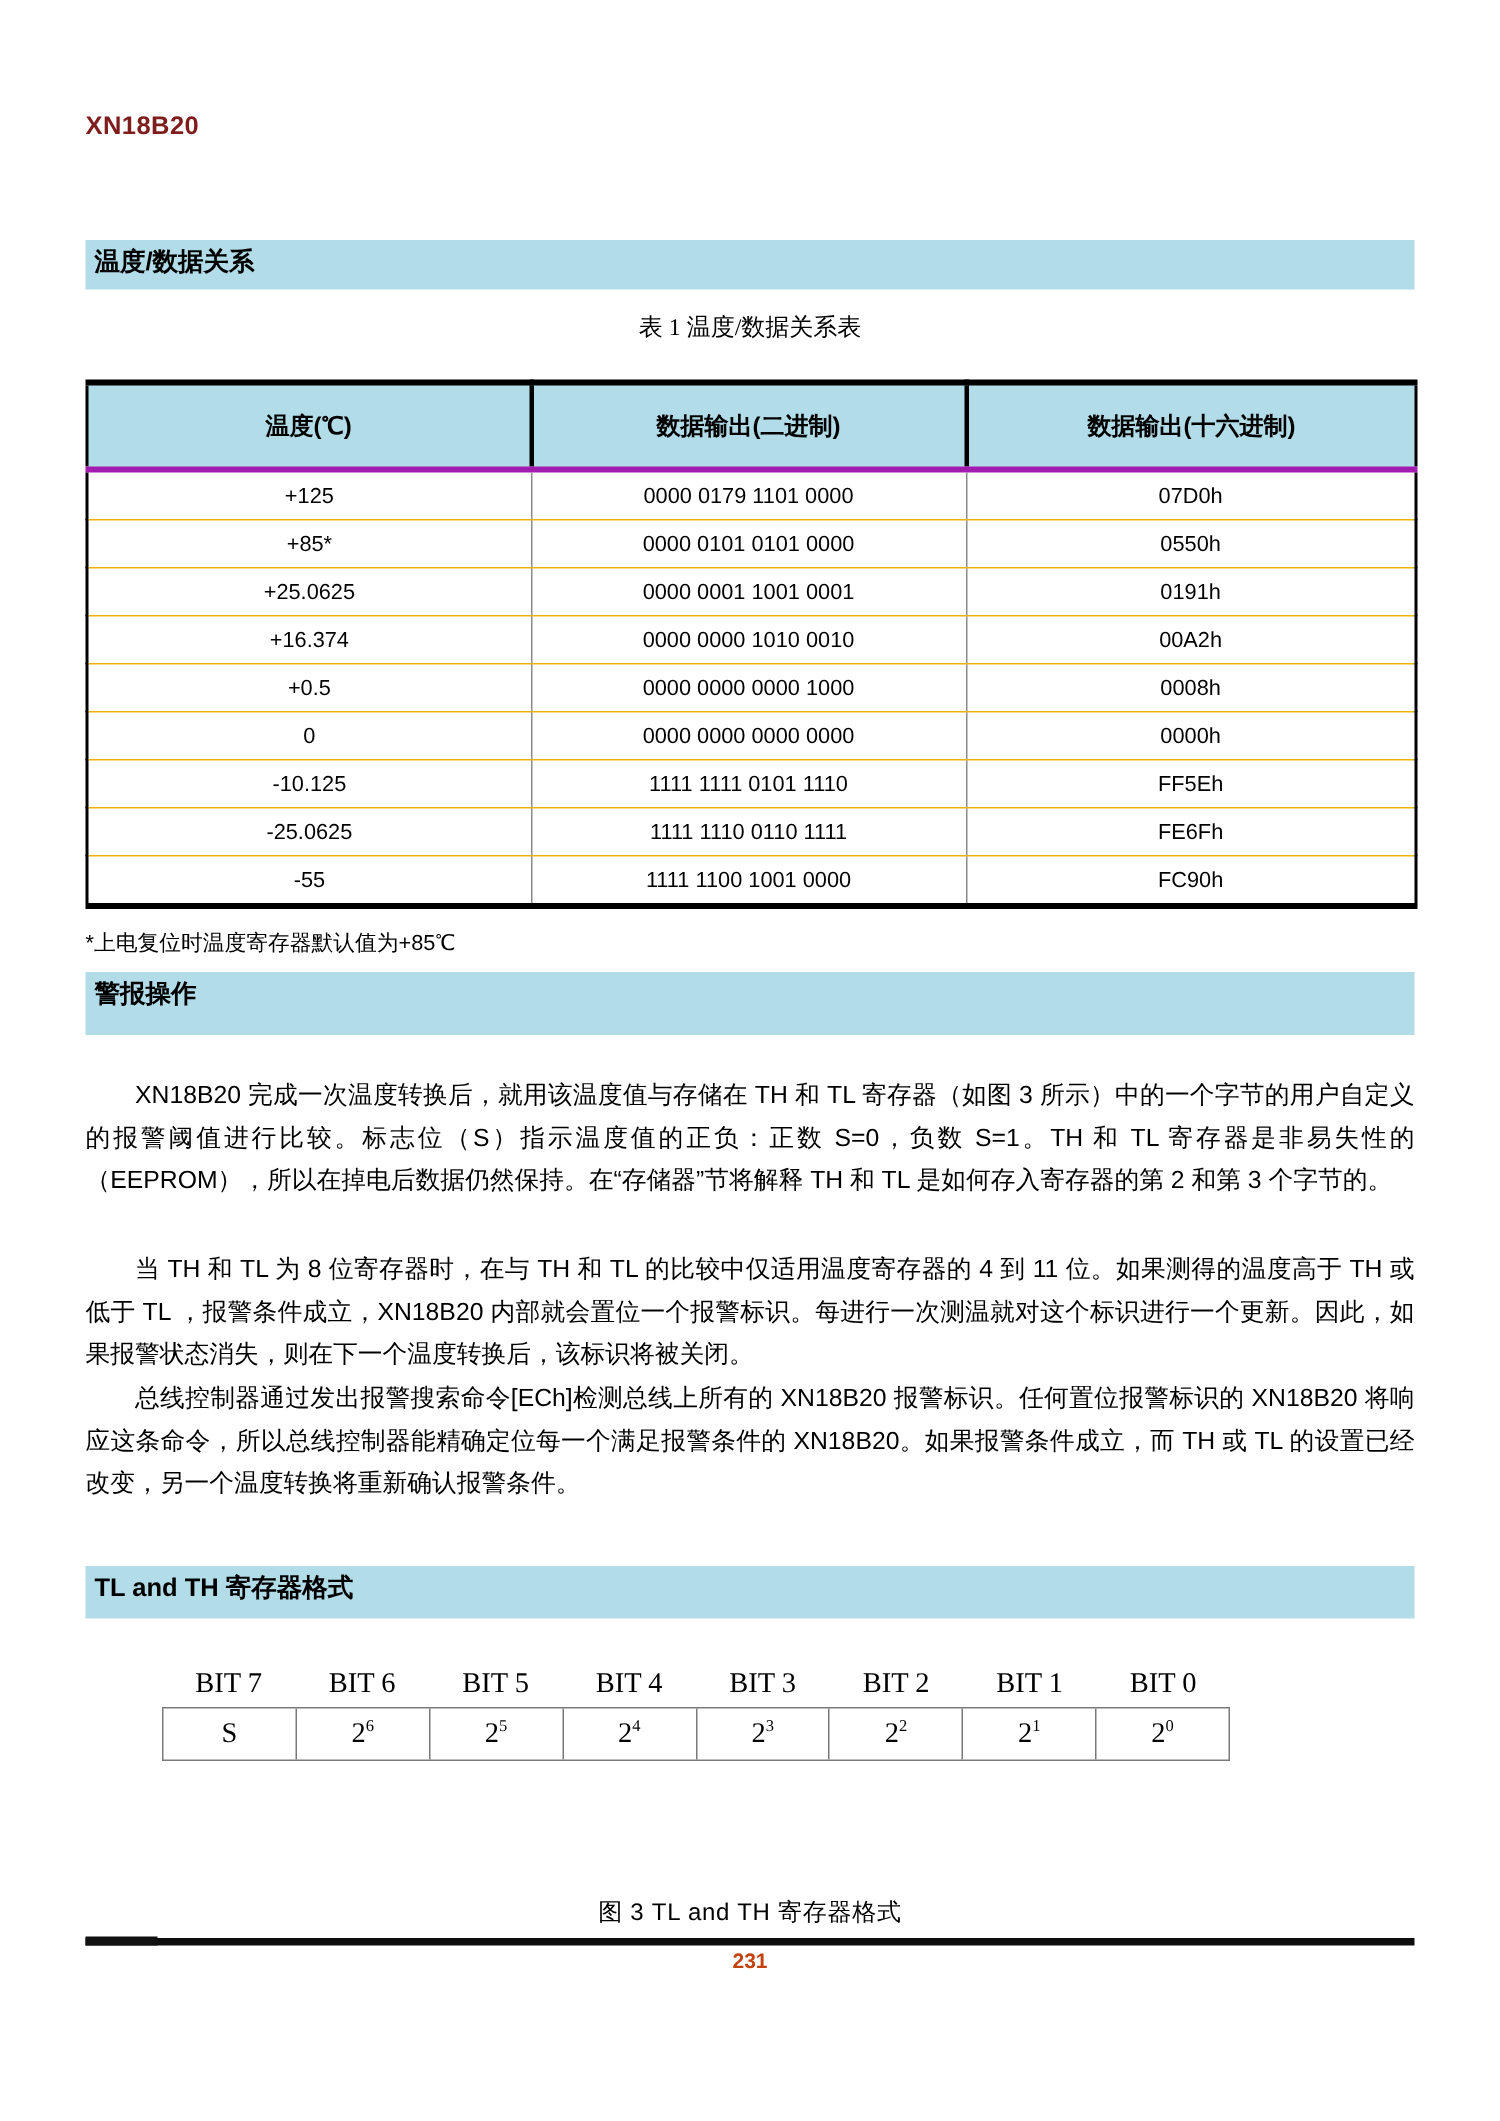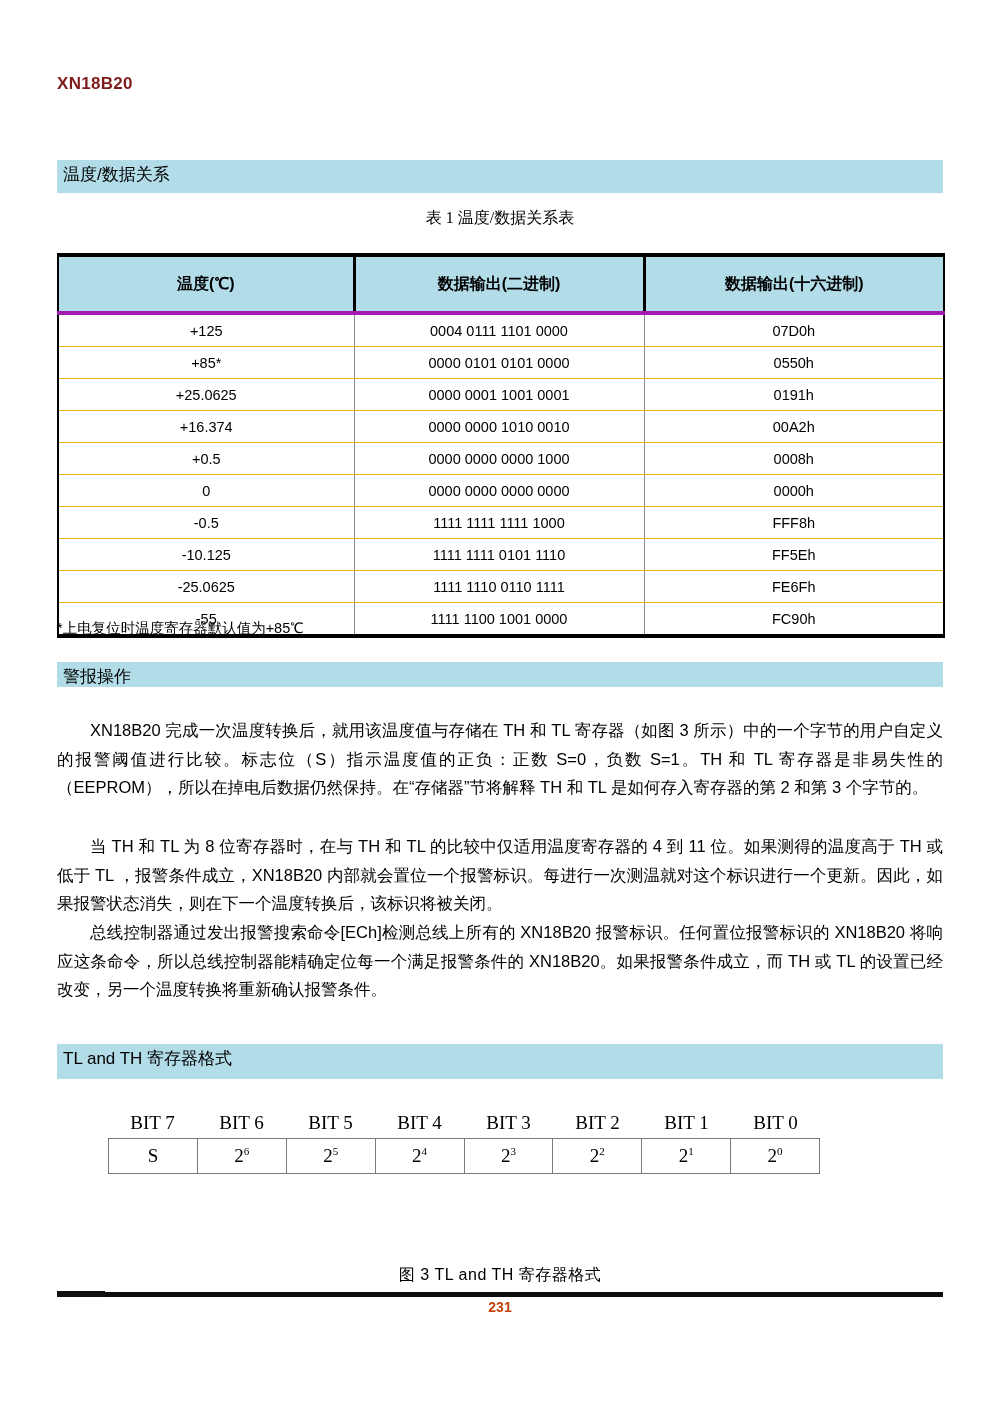--- a/index.html
+++ b/index.html
@@ -37,26 +37,26 @@
   .section-band {
     position: absolute;
     left: 57px;
     width: 886px;
     background: #b2dce8;
     box-sizing: border-box;
     padding: 4px 6px 5px 6px;
   }
   .section-band .band-label {
     font-size: 17px;
-    font-weight: normal;
+    font-weight: bold;
     color: #000;
     line-height: 1.25;
   }
   #band-temp { top: 160px; height: 33px; }
-  #band-alarm { top: 662px; height: 25px; }
+  #band-alarm { top: 648px; height: 42px; }
   #band-tlth { top: 1044px; height: 35px; }
 
   
   .table-caption {
     position: absolute;
     left: 0;
     width: 1000px;
     text-align: center;
     font-family: "Liberation Serif", serif;
     font-size: 16px;
@@ -233,21 +233,21 @@
     <thead>
       <tr>
         <th>温度(℃)</th>
         <th>数据输出(二进制)</th>
         <th>数据输出(十六进制)</th>
       </tr>
     </thead>
     <tbody>
       <tr>
         <td>+125</td>
-        <td>0004 0111 1101 0000</td>
+        <td>0000 0179 1101 0000</td>
         <td>07D0h</td>
       </tr>
       <tr>
         <td>+85*</td>
         <td>0000 0101 0101 0000</td>
         <td>0550h</td>
       </tr>
       <tr>
         <td>+25.0625</td>
         <td>0000 0001 1001 0001</td>
@@ -260,25 +260,20 @@
       </tr>
       <tr>
         <td>+0.5</td>
         <td>0000 0000 0000 1000</td>
         <td>0008h</td>
       </tr>
       <tr>
         <td>0</td>
         <td>0000 0000 0000 0000</td>
         <td>0000h</td>
-      </tr>
-      <tr>
-        <td>-0.5</td>
-        <td>1111 1111 1111 1000</td>
-        <td>FFF8h</td>
       </tr>
       <tr>
         <td>-10.125</td>
         <td>1111 1111 0101 1110</td>
         <td>FF5Eh</td>
       </tr>
       <tr>
         <td>-25.0625</td>
         <td>1111 1110 0110 1111</td>
         <td>FE6Fh</td>

